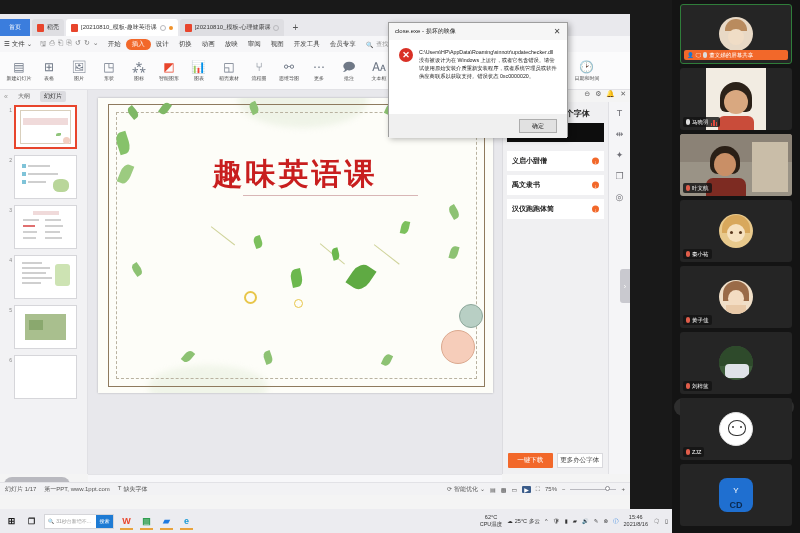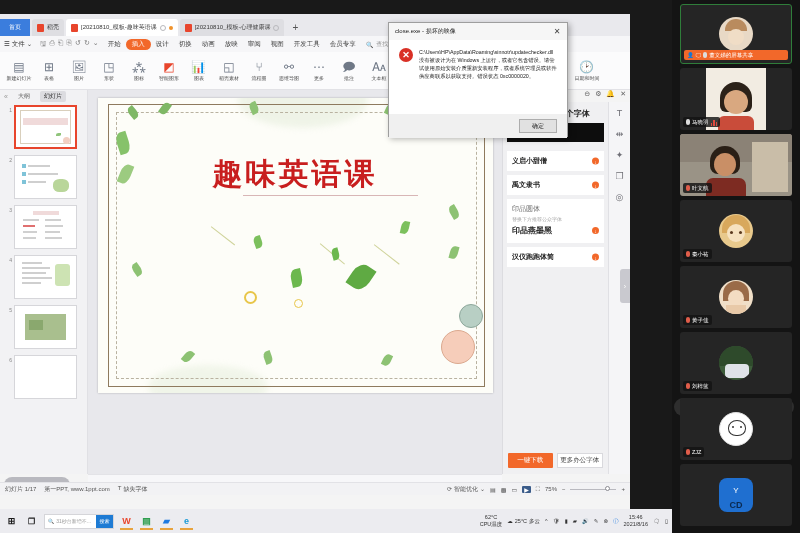--- a/index.html
+++ b/index.html
@@ -445,26 +445,20 @@
       <div class="fp-banner"></div>
 
       <div class="fp-item">
         <div class="fp-name">义启小甜僧</div>
         <div class="fp-badge">↓</div>
       </div>
       <div class="fp-item">
         <div class="fp-name">禹文隶书</div>
         <div class="fp-badge">↓</div>
       </div>
-      <div class="fp-item" style="padding-bottom:7px;">
-        <div class="fp-name light">印品圆体</div>
-        <div class="fp-note">替换下方推荐公众字体</div>
-        <div class="fp-name big">印品燕墨黑</div>
-        <div class="fp-badge" style="top:auto;bottom:9px;transform:none;">↓</div>
-      </div>
       <div class="fp-item">
         <div class="fp-name">汉仪跑跑体简</div>
         <div class="fp-badge">↓</div>
       </div>
 
       <div class="fp-actions">
         <div class="btn-dl">一键下载</div>
         <div class="btn-more">更多办公字体</div>
       </div>
     </div>

